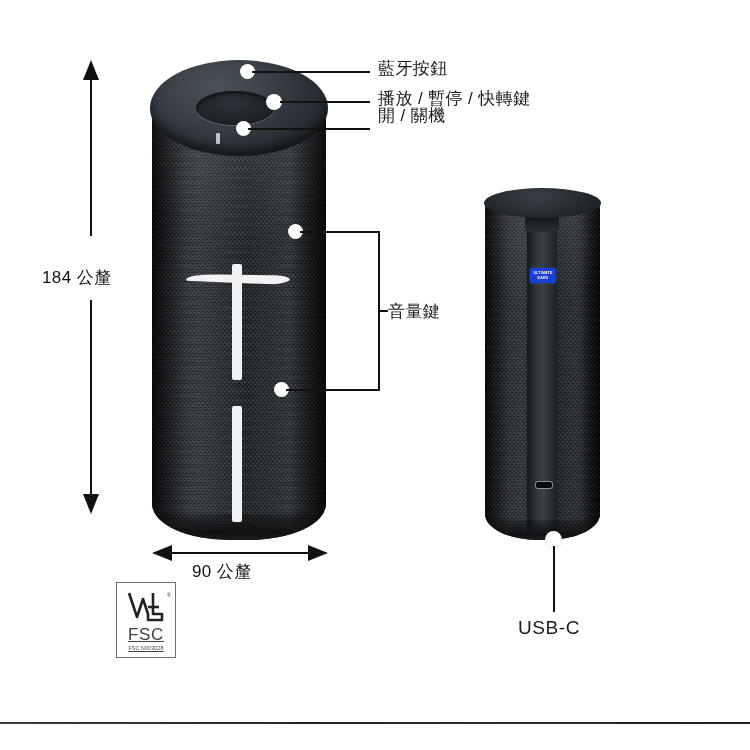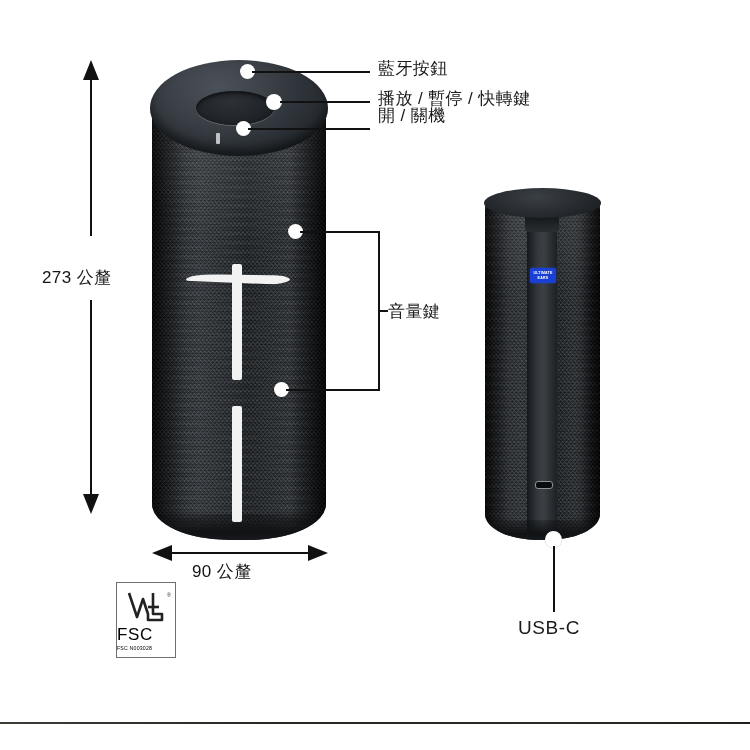--- a/index.html
+++ b/index.html
@@ -175,22 +175,23 @@
     position:absolute;
     border:1.4px solid #6f6f6f;
     background:#ffffff;
     box-sizing:border-box;
   }
   .badge-txt{
     position:absolute;width:100%;text-align:center;
     font-size:8.5px;line-height:10px;color:#3a3a3a;
   }
   .fsc-txt{
-    position:absolute;width:100%;text-align:left;
-    color:#000000;
+    position:absolute;width:100%;text-align:center;
+    color:#404040;
+    text-decoration:underline;
   }
 
   .divider{
     position:absolute;left:0;top:722px;width:750px;height:1.5px;
     background:linear-gradient(90deg,#2e2a24,#16120d 40%,#1a1712 75%,#0f0c08);
     opacity:.92;
   }
 </style>
 </head>
 <body>
@@ -237,21 +238,21 @@
 
     <div class="abs" style="left:90px;top:76px;width:1.8px;height:160px;background:#111;"></div>
 
     <div class="abs" style="left:83px;top:60px;width:0;height:0;
          border-left:8px solid transparent;border-right:8px solid transparent;border-bottom:20px solid #111;"></div>
 
     <div class="abs" style="left:90px;top:300px;width:1.8px;height:196px;background:#111;"></div>
 
     <div class="abs" style="left:83px;top:494px;width:0;height:0;
          border-left:8px solid transparent;border-right:8px solid transparent;border-top:20px solid #111;"></div>
-    <div class="lbl lbl-dim" style="left:42px;top:268px;">273 公釐</div>
+    <div class="lbl lbl-dim" style="left:42px;top:268px;">184 公釐</div>
   </div>
 
   <div>
     <div class="abs" style="left:168px;top:552px;width:142px;height:1.8px;background:#111;"></div>
     <div class="abs" style="left:152px;top:545px;width:0;height:0;
          border-top:8px solid transparent;border-bottom:8px solid transparent;border-right:20px solid #111;"></div>
     <div class="abs" style="left:308px;top:545px;width:0;height:0;
          border-top:8px solid transparent;border-bottom:8px solid transparent;border-left:20px solid #111;"></div>
     <div class="lbl lbl-dim" style="left:192px;top:562px;">90 公釐</div>
   </div>

